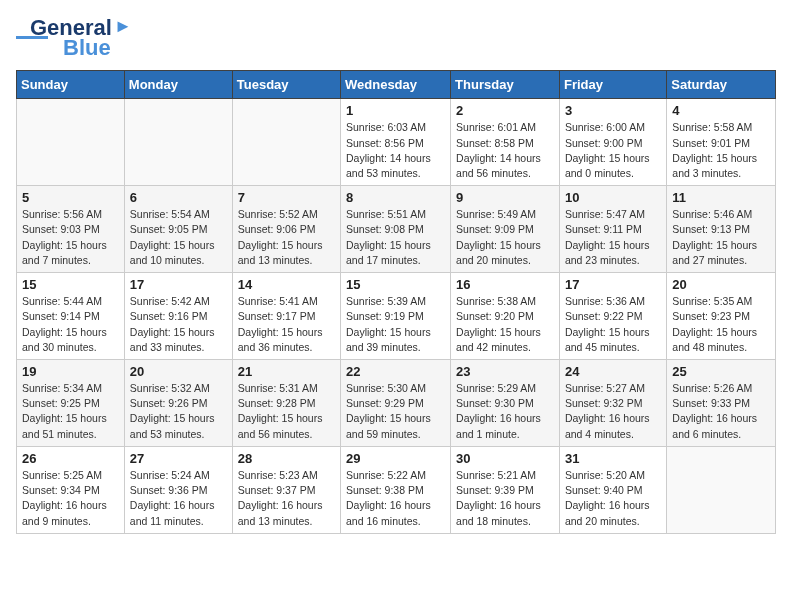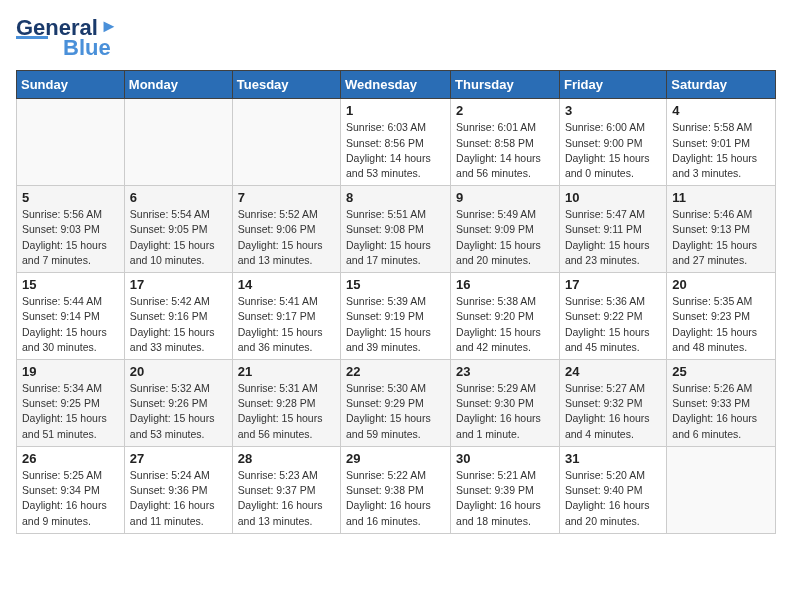--- a/index.html
+++ b/index.html
@@ -73,21 +73,21 @@
     }
     .empty-cell {
       background: #f9f9f9;
     }
   </style>
 </head>
 <body>
 
 <div class="header">
   <div class="logo">
-    <div style="display:flex;align-items:center;gap:2px;">
+    <div style="display:flex;align-items:center;gap:2px;margin-left:14px;">
       <span style="font-size:22px;font-weight:bold;color:#1a3a6b;line-height:1.1;">General</span>
       <span style="color:#4a90d9;font-size:18px;margin-top:-4px;">►</span>
     </div>
     <div style="display:flex;align-items:flex-start;gap:11px;margin-top:-4px;">
       <span style="display:inline-block;width:32px;height:3px;background:#4a90d9;margin-right:4px;"></span>
       <span style="font-size:22px;font-weight:bold;color:#4a90d9;line-height:1.1;">Blue</span>
     </div>
   </div>
   <div class="title-block">
     <div class="main-title"></div>

